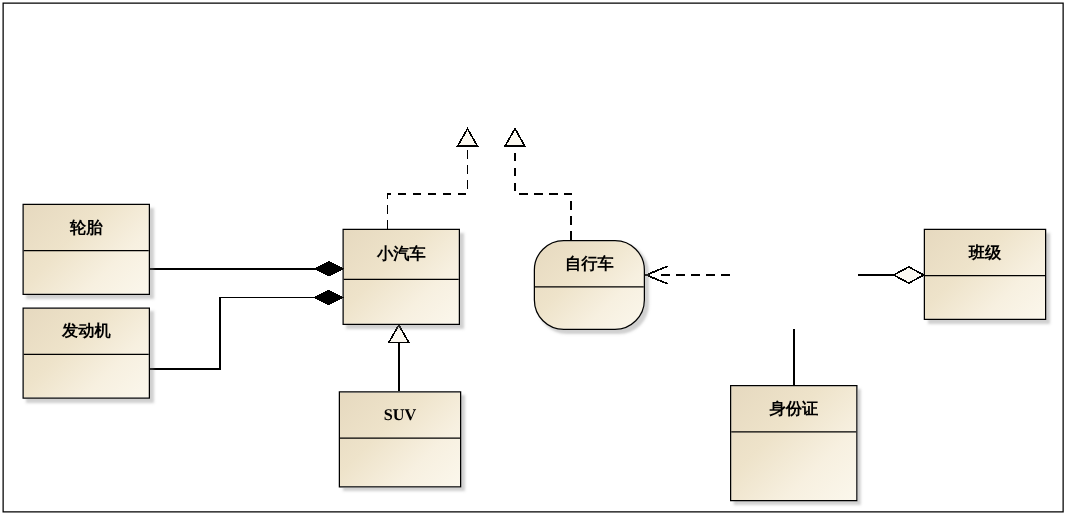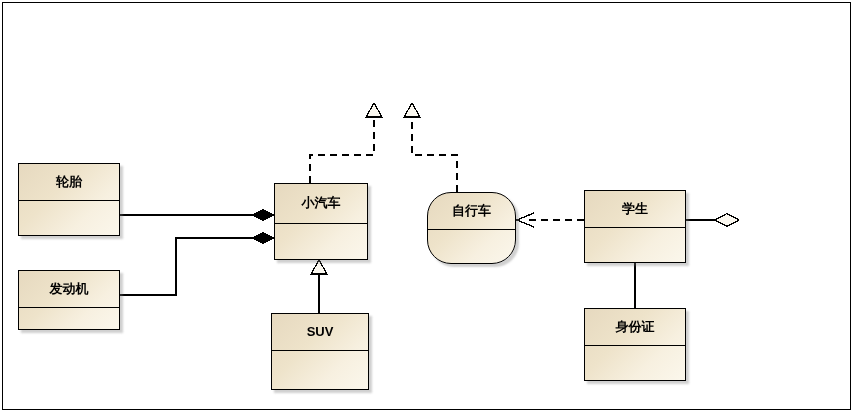--- a/index.html
+++ b/index.html
@@ -189,56 +189,56 @@
   </svg>
 
 
   <div class="uml-class" style="left:18px; top:163px; width:102px; height:73px;">
     <div class="name-compartment" style="height:37px;font-family:Liberation Serif, serif;">
       <span class="cls-name">轮胎</span>
     </div>
     <div class="attr-compartment"></div>
   </div>
 
-  <div class="uml-class" style="left:18px; top:270px; width:102px; height:60px;font-family:Liberation Serif, serif;">
+  <div class="uml-class" style="left:18px; top:246px; width:102px; height:73px;font-family:Liberation Serif, serif;">
     <div class="name-compartment" style="height:37px;">
       <span class="cls-name">发动机</span>
     </div>
     <div class="attr-compartment"></div>
   </div>
 
   <div class="uml-class" style="left:274px; top:183px; width:94px; height:77px;">
     <div class="name-compartment" style="height:40px;">
       <span class="cls-name">小汽车</span>
     </div>
     <div class="attr-compartment"></div>
   </div>
 
-  <div class="uml-class" style="left:271px; top:313px; width:98px; height:77px;">
+  <div class="uml-class" style="left:271px; top:313px; width:98px; height:77px;font-family:Liberation Serif, serif;">
     <div class="name-compartment" style="height:37px;">
       <span class="cls-name">SUV</span>
     </div>
     <div class="attr-compartment"></div>
   </div>
 
   <div class="uml-class" style="left:427px; top:192px; width:89px; height:72px;border-radius:24px;">
     <div class="name-compartment" style="height:37px;">
       <span class="cls-name">自行车</span>
     </div>
     <div class="attr-compartment"></div>
   </div>
 
-  <div class="uml-class" style="left:584px; top:190px; width:102px; height:73px;">
-    <div class="name-compartment" style="height:37px;">
-      <span class="cls-name">学生</span>
-    </div>
-    <div class="attr-compartment"></div>
-  </div>
-
-
-  <div class="uml-class" style="left:584px; top:308px; width:102px; height:73px;">
+
+  <div class="uml-class" style="left:739px; top:183px; width:98px; height:73px;">
+    <div class="name-compartment" style="height:37px;">
+      <span class="cls-name">班级</span>
+    </div>
+    <div class="attr-compartment"></div>
+  </div>
+
+  <div class="uml-class" style="left:584px; top:308px; width:102px; height:93px;">
     <div class="name-compartment" style="height:37px;">
       <span class="cls-name">身份证</span>
     </div>
     <div class="attr-compartment"></div>
   </div>
 
 </div>
 
 </body></html>

